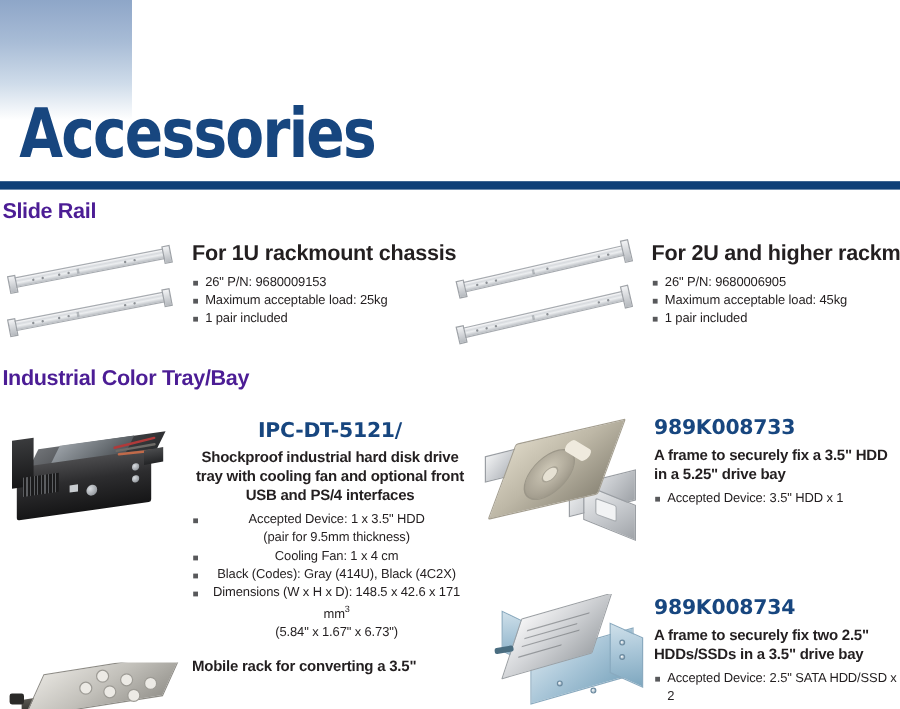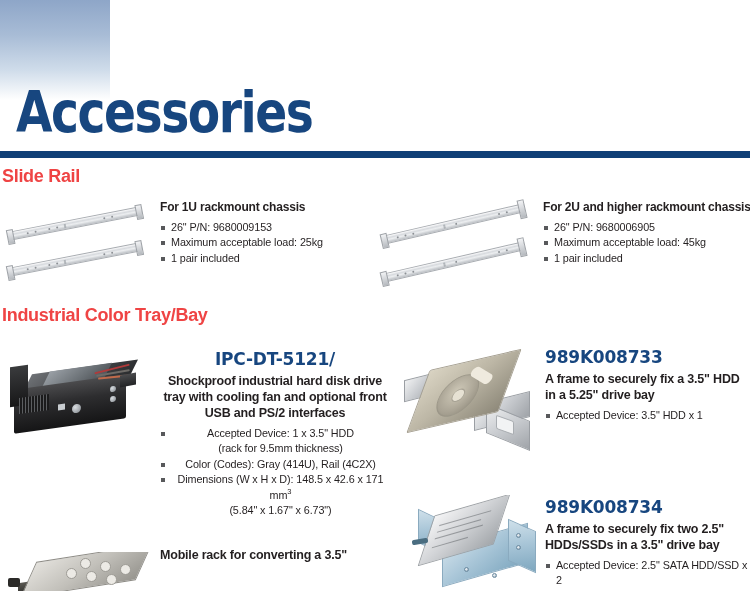--- a/index.html
+++ b/index.html
@@ -41,21 +41,21 @@
     width: 750px; height: 7px;
     background: #0f3f77;
   }
 
   
   .section-heading {
     position: absolute;
     left: 2px;
     font-size: 18px;
     font-weight: bold;
-    color: #ef4444;
+    color: #4c1d95;
     font-family: "Liberation Sans", sans-serif;
     letter-spacing: -0.3px;
     white-space: nowrap;
   }
   #sec-slide-rail { top: 166px; }
   #sec-disk-tray  { top: 305px; }
 
   
   .prod-code {
     font-size: 17px;
@@ -67,21 +67,21 @@
   }
   .prod-desc {
     font-size: 12.5px;
     font-weight: bold;
     color: #231f20;
     line-height: 1.28;
     margin-top: 4px;
     letter-spacing: -0.2px;
   }
   .head-bold {
-    font-size: 12px;
+    font-size: 18px;
     font-weight: bold;
     color: #231f20;
     line-height: 1.25;
     letter-spacing: -0.2px;
     white-space: nowrap;
   }
   ul.spec {
     list-style: none;
     margin: 5px 0 0 0;
     padding: 0;
@@ -405,27 +405,28 @@
   <div class="tray-cable" style="left:92px; top:20px; width:36px; background:#b03a3a; transform:rotate(-14deg);"></div>
   <div class="tray-cable" style="left:94px; top:24px; width:34px; background:#6d6a66; transform:rotate(-10deg);"></div>
   <div class="tray-cable" style="left:96px; top:28px; width:32px; background:#c06a4a; transform:rotate(-6deg);"></div>
   <div style="position:absolute; left:118px; top:26px; width:16px; height:12px; background:linear-gradient(to bottom,#4a4b4d,#232426); transform:skewY(-10deg);"></div>
 </div>
 
 <div class="block" id="dt-5121-text">
   <div class="prod-code">
     <span>IPC-DT-5121/</span><br>
   </div>
-  <div class="prod-desc">Shockproof industrial hard disk drive tray with cooling fan and optional front USB and PS/2 interfaces</div>
+  <div class="prod-desc">Shockproof industrial hard disk drive tray with cooling fan and optional front USB and PS/4 interfaces</div>
   <ul class="spec">
     <li>
       <span>Accepted Device: 1 x 3.5" HDD</span>
-      <span class="cont">(rack for 9.5mm thickness)</span>
+      <span class="cont">(pair for 9.5mm thickness)</span>
     </li>
-    <li>Color (Codes): Gray (414U), Rail (4C2X)</li>
+    <li>Cooling Fan: 1 x 4 cm</li>
+    <li>Black (Codes): Gray (414U), Black (4C2X)</li>
     <li>
       <span>Dimensions (W x H x D): 148.5 x 42.6 x 171 mm</span><sup>3</sup>
       <span class="cont">(5.84" x 1.67" x 6.73")</span>
     </li>
   </ul>
 </div>
 
 <div class="photo" id="img-dt3120">
   <div class="perf-side"></div>
   <div class="perf-top"></div>

